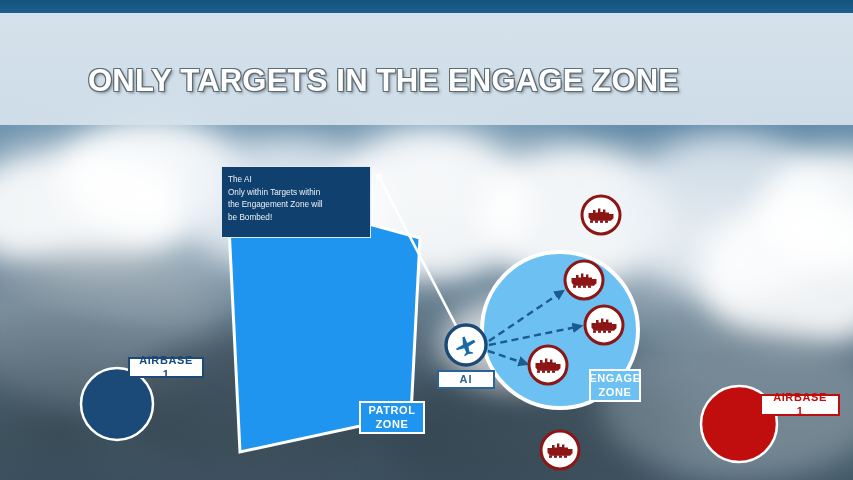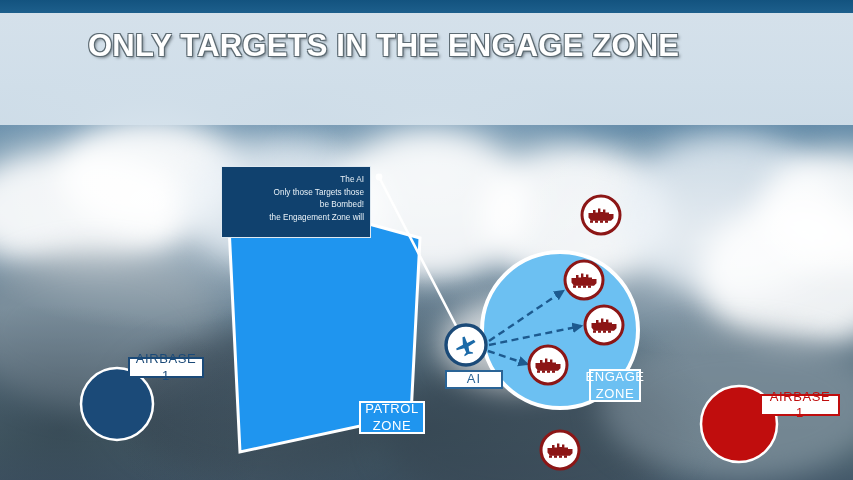--- a/index.html
+++ b/index.html
@@ -29,44 +29,44 @@
   .top-strip{position:absolute;left:0;top:0;width:853px;height:13px;
     background:linear-gradient(180deg,#13537f,#1d5f8c);}
   .header-band{position:absolute;left:0;top:13px;width:853px;height:112px;
     background:linear-gradient(180deg,rgba(226,235,242,.93),rgba(213,226,236,.93));}
   .title{position:absolute;left:88px;top:28px;width:740px;
     font-size:31px;font-weight:bold;line-height:1.16;letter-spacing:.2px;
     color:#ffffff;text-transform:uppercase;
     text-shadow:
       -1px -1px 0 #5d6b73, 1px -1px 0 #5d6b73, -1px 1px 0 #5d6b73, 1px 1px 0 #5d6b73,
       2px 2px 3px rgba(45,55,62,.55);}
-  .title .ln{display:block;white-space:nowrap;}
+  .title .ln{display:block;white-space:nowrap;margin-top:35px;}
 
   
   #diagram{position:absolute;inset:0;}
 
   
   .chip{position:absolute;display:flex;align-items:center;justify-content:center;
-    text-align:center;font-size:13px;font-weight:normal;letter-spacing:.6px;
+    text-align:center;font-size:11px;font-weight:bold;letter-spacing:.6px;
     line-height:1.25;border:2px solid;padding:3px 6px;}
   .chip-airbase1{left:128px;top:357px;width:76px;height:21px;
     background:#ffffff;border-color:#1b4a78;color:#1b4a78;}
   .chip-airbase4{left:760px;top:394px;width:80px;height:22px;
     background:#ffffff;border-color:#c00d0d;color:#c00d0d;}
   .chip-ai{left:437px;top:370px;width:58px;height:19px;
-    background:#ffffff;border-color:#2a6496;color:#2a6496;letter-spacing:1px;margin-left:8px;}
+    background:#ffffff;border-color:#2a6496;color:#2a6496;letter-spacing:1px;}
   .chip-patrol{left:359px;top:401px;width:66px;height:33px;
     background:#1f95ef;border-color:#ffffff;color:#ffffff;}
   .chip-engage{left:589px;top:369px;width:52px;height:33px;
     background:#6cc0f2;border-color:#ffffff;color:#ffffff;}
 
   
   .callout{position:absolute;left:221px;top:166px;width:150px;height:72px;
     background:#10416e;border:1px solid #dfe9f1;
-    color:#e9f2f8;font-size:8.2px;line-height:1.55;text-align:right;
+    color:#e9f2f8;font-size:8.2px;line-height:1.55;text-align:left;
     padding:7px 6px 0 6px;}
   .callout .ln{display:block;white-space:nowrap;}
 </style>
 </head>
 <body>
 
 <div id="stage">
 
   <div class="sky-base"></div>
 
@@ -172,23 +172,23 @@
         <rect x="-11" y="5.4" width="3" height="2.4" fill="#8c1616"></rect>
         <rect x="-6" y="5.4" width="3" height="2.4" fill="#8c1616"></rect>
         <rect x="-1" y="5.4" width="3" height="2.4" fill="#8c1616"></rect>
         <rect x="4" y="5.4" width="3" height="2.4" fill="#8c1616"></rect>
       </g>
     </g>
   </svg>
 
   <div class="callout">
     <span class="ln">The AI</span>
-    <span class="ln">Only those Targets those</span>
+    <span class="ln">Only within Targets within</span>
+    <span class="ln">the Engagement Zone will</span>
     <span class="ln">be Bombed!</span>
-    <span class="ln">the Engagement Zone will</span>
   </div>
 
   <div class="chip chip-airbase1">AIRBASE 1</div>
   <div class="chip chip-airbase4">AIRBASE 1</div>
   <div class="chip chip-ai">AI</div>
   <div class="chip chip-patrol">
     <span>
       <span style="display:block">PATROL</span>
       <span style="display:block">ZONE</span>
     </span>

